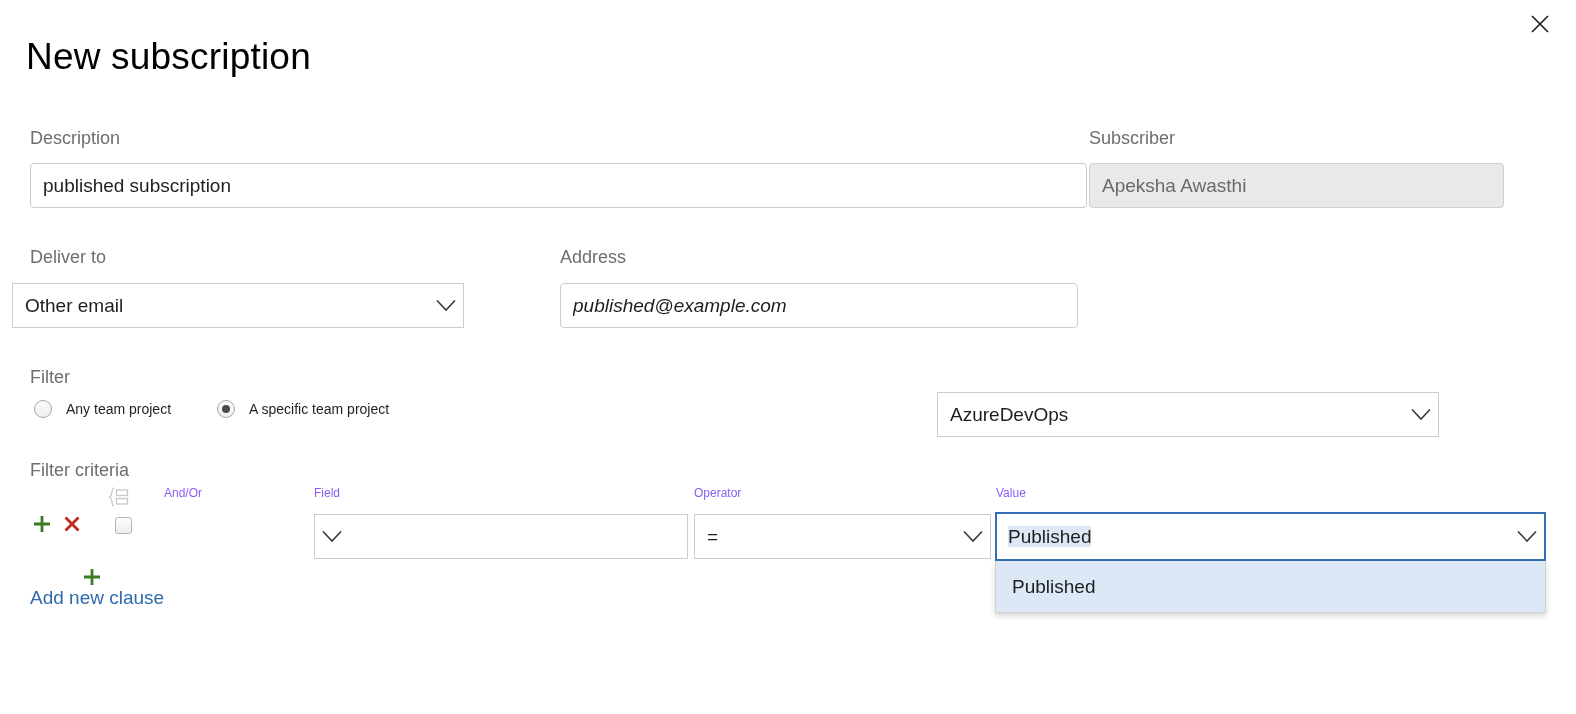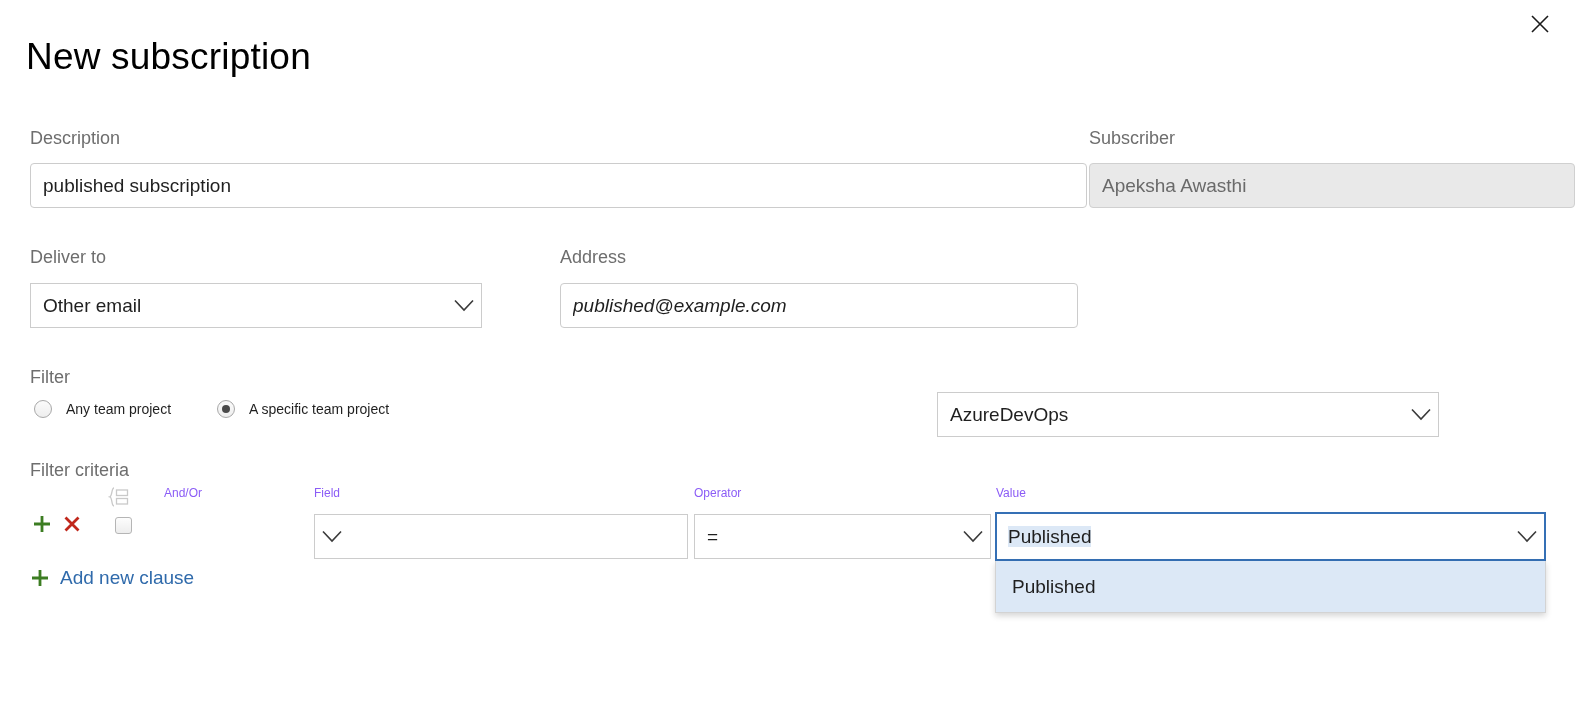--- a/index.html
+++ b/index.html
@@ -237,24 +237,24 @@
     </svg>
   </span>
 </button>
 
 <div class="dialog-title">New subscription</div>
 
 <div class="field-label" style="position:absolute;left:30px;top:129px;">Description</div>
 <input class="txt-input" style="position: absolute; left: 30px; top: 163px; width: 1057px;" value="published subscription">
 
 <div class="field-label" style="position:absolute;left:1089px;top:129px;">Subscriber</div>
-<input class="txt-input disabled" style="position: absolute; left: 1089px; top: 163px; width: 486px;" readonly="" value="Apeksha Awasthi">
+<input class="txt-input disabled" style="position: absolute; left: 1089px; top: 163px; width: 415px;" readonly="" value="Apeksha Awasthi">
 
 <div class="field-label" style="position:absolute;left:30px;top:248px;">Deliver to</div>
-<div class="combo" style="position:absolute;left:30px;top:283px;width:452px;">
+<div class="combo" style="position:absolute;left:12px;top:283px;width:452px;">
   <span class="combo-text">Other email</span>
   <span class="chev">
     <svg width="20" height="13" viewBox="0 0 20 13" aria-hidden="true">
       <path d="M1 1.5 L10 11 L19 1.5" stroke="#3a3a3a" stroke-width="1.6" fill="none"></path>
     </svg>
   </span>
 </div>
 
 <div class="field-label" style="position:absolute;left:560px;top:248px;">Address</div>
 <input class="txt-input" style="position: absolute; left: 560px; top: 283px; width: 518px; font-style: italic;" value="published@example.com">
@@ -336,20 +336,20 @@
     <svg width="20" height="13" viewBox="0 0 20 13" aria-hidden="true">
       <path d="M1 1.5 L10 11 L19 1.5" stroke="#3a3a3a" stroke-width="1.6" fill="none"></path>
     </svg>
   </span>
 </div>
 
 <ul class="dd-list" style="left:995px;top:561px;width:551px;">
   <li class="selected">Published</li>
 </ul>
 
-<div class="add-clause" style="left:30px;top:567px;">
+<div class="add-clause" style="left:30px;top:567px;flex-direction:column;">
   <span class="ac-plus">
     <svg width="20" height="20" viewBox="0 0 20 20" aria-hidden="true">
       <path d="M10 2 L10 18 M2 10 L18 10" stroke="#3c7d22" stroke-width="2.8" fill="none"></path>
     </svg>
   </span>
   <span class="ac-text">Add new clause</span>
 </div>
 
 </body></html>

